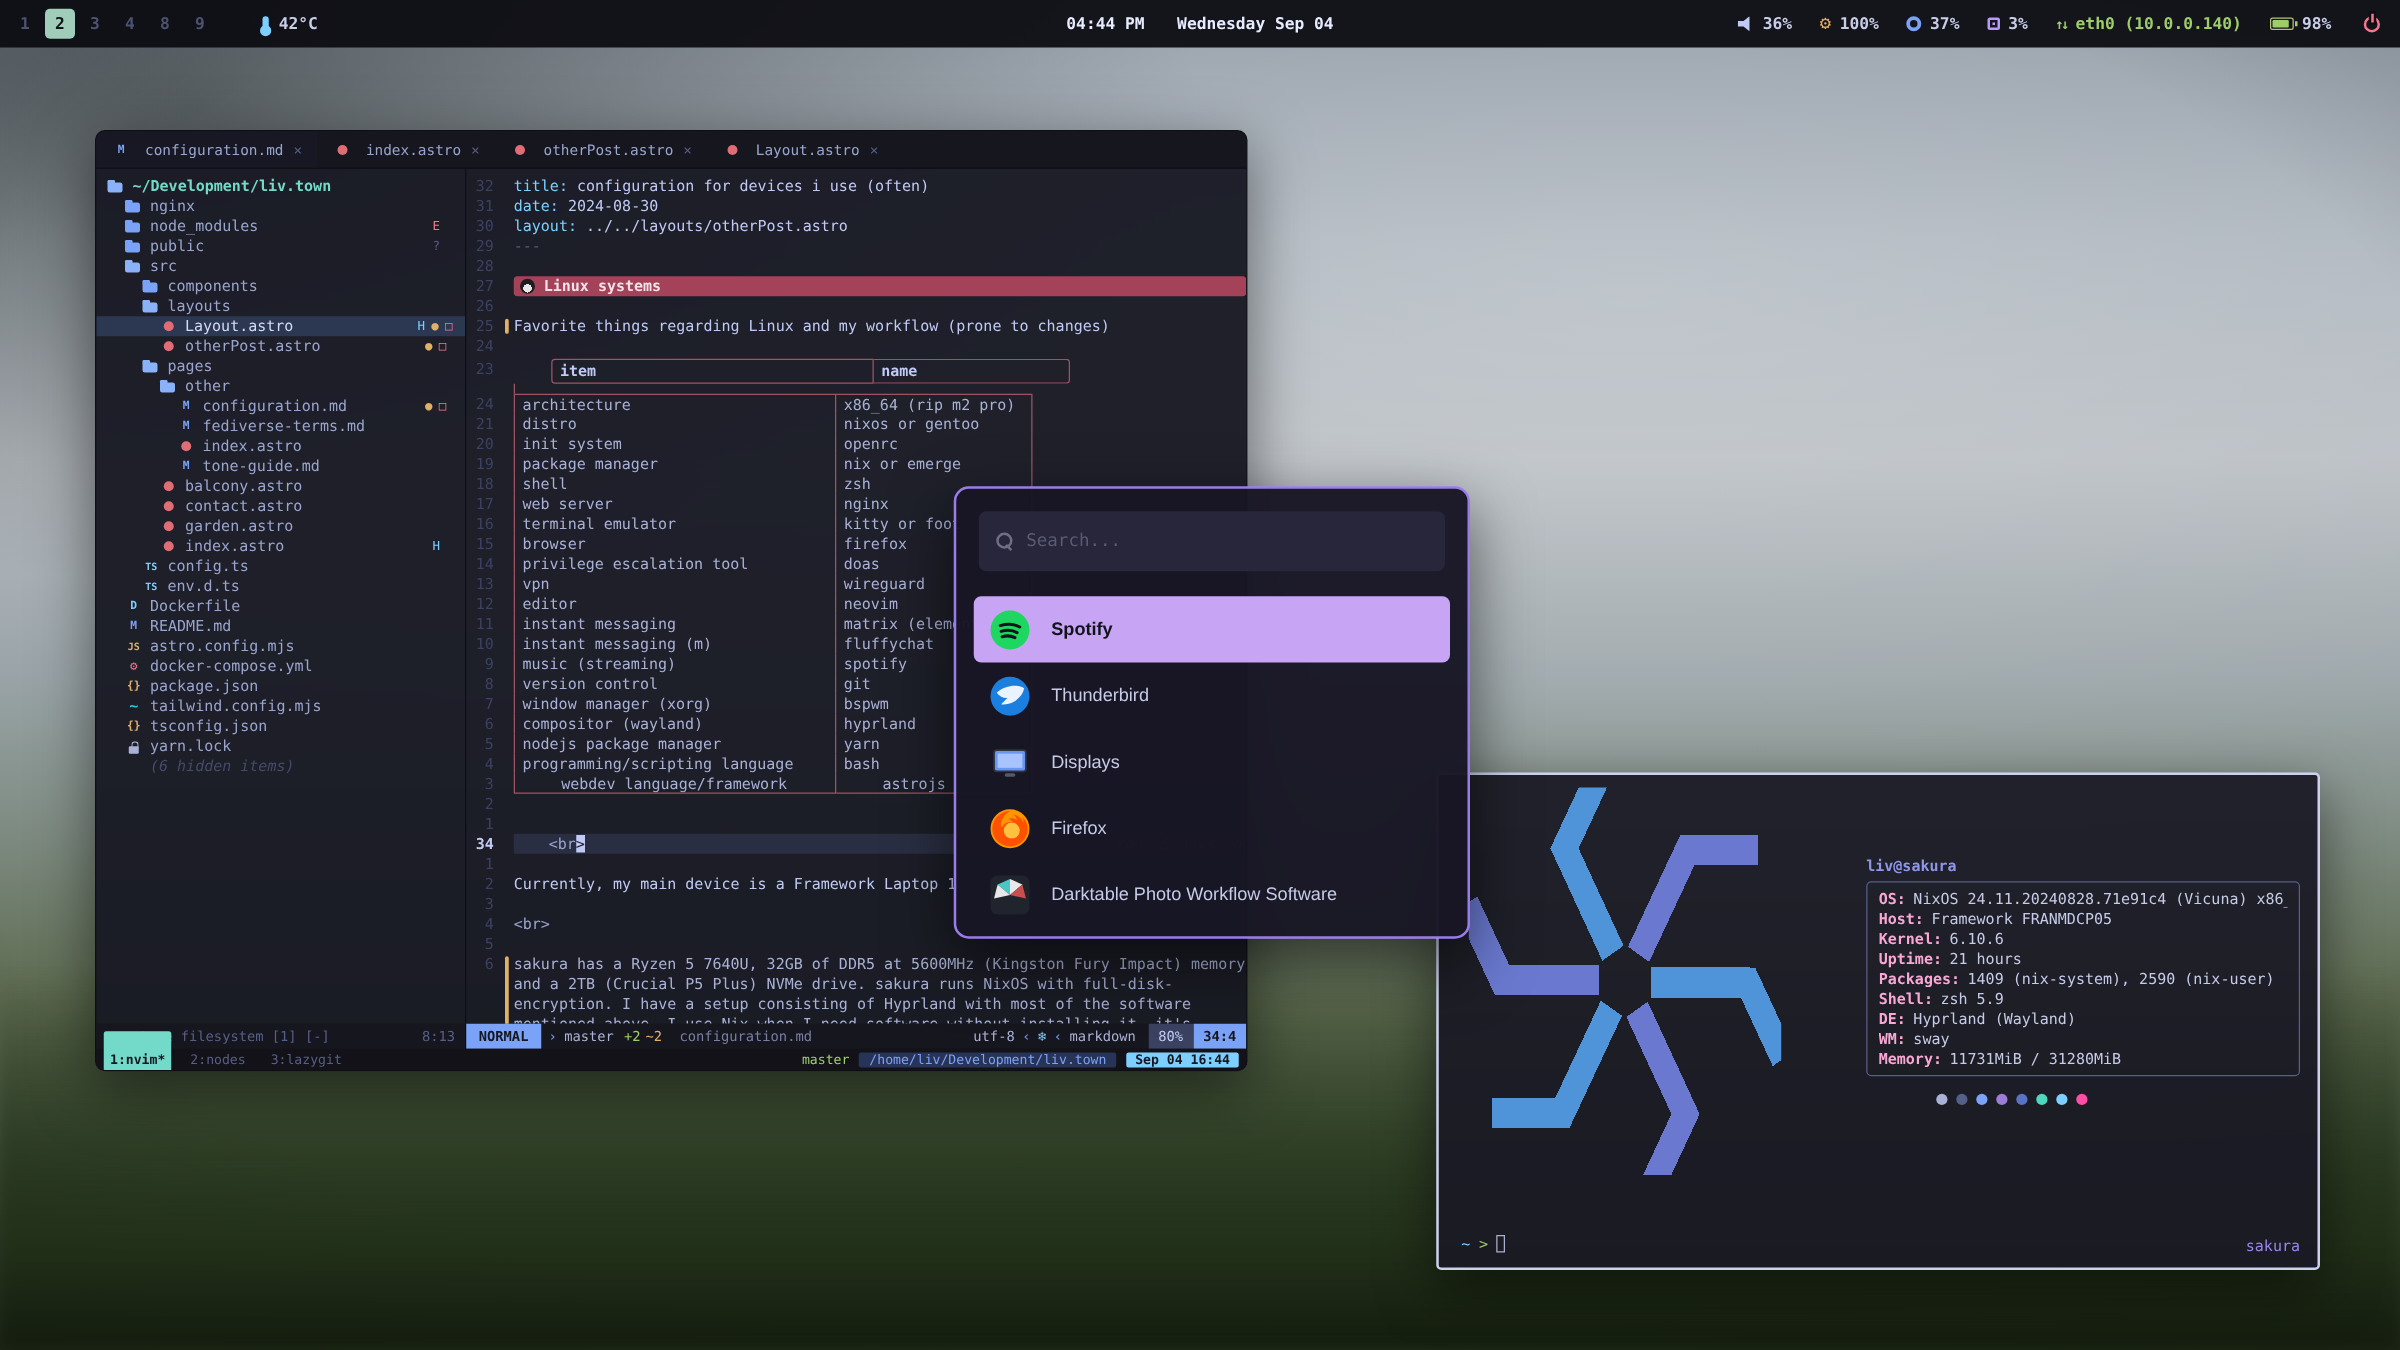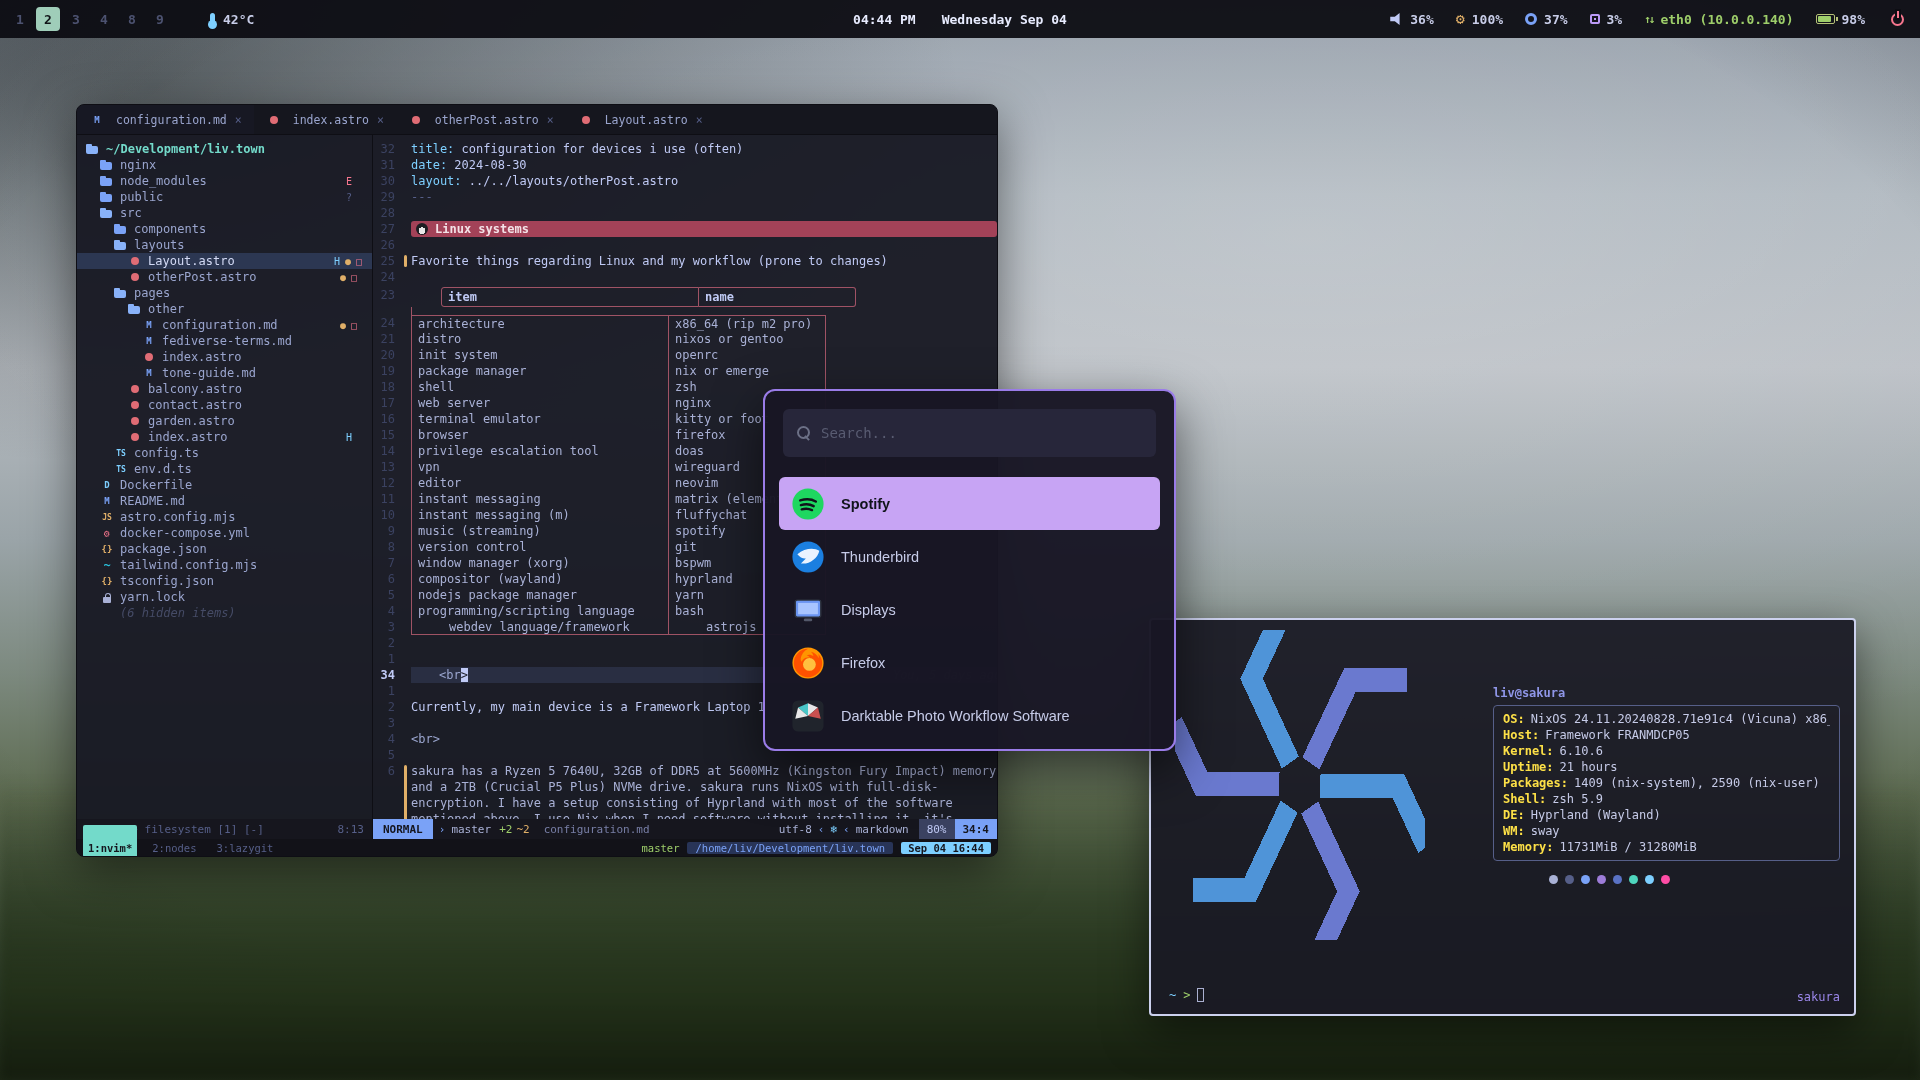--- a/index.html
+++ b/index.html
@@ -187,21 +187,21 @@
   
   .fetch-win { position:absolute; left:1149px; top:618px; width:707px; height:398px; z-index:20;
     background:rgba(25,26,36,0.94); border:2px solid #ccd1ee; border-radius:4px; overflow:hidden;
     box-shadow:0 14px 44px rgba(0,0,0,0.5);
     font-family:"DejaVu Sans Mono", monospace; font-size:12px; color:#c6cbe8; }
   .nix-logo { position:absolute; left:24px; top:10px; }
   .fetch-info { position:absolute; left:342px; top:66px; right:14px; }
   .fetch-title { color:#8f96e8; font-weight:bold; margin-bottom:5px; }
   .fetch-box { border:1px solid #565f89; border-radius:4px; padding:5px 9px; overflow:hidden; }
   .frow { height:16px; line-height:16px; white-space:nowrap; overflow:hidden; }
-  .flabel { color:#fde047; font-weight:bold; margin-right:6px;margin-top:36px; }
+  .flabel { color:#f9a8d4; font-weight:bold; margin-right:6px;margin-top:36px; }
   .fval { color:#c6cbe8; }
   .palette { display:flex; gap:7px; margin:14px 0 0 56px; }
   .pdot { width:9px; height:9px; border-radius:50%; display:inline-block; }
   .fetch-prompt { position:absolute; left:18px; bottom:12px; display:flex; align-items:center; gap:7px; }
   .ppath { color:#7dcfff; } .pchar { color:#9ece6a; }
   .pcursor { width:7px; height:14px; border:1px solid #aab0d0; display:inline-block; }
   .fetch-host { position:absolute; right:14px; bottom:10px; color:#9a86e8; }
 </style>
 </head>
 <body>

